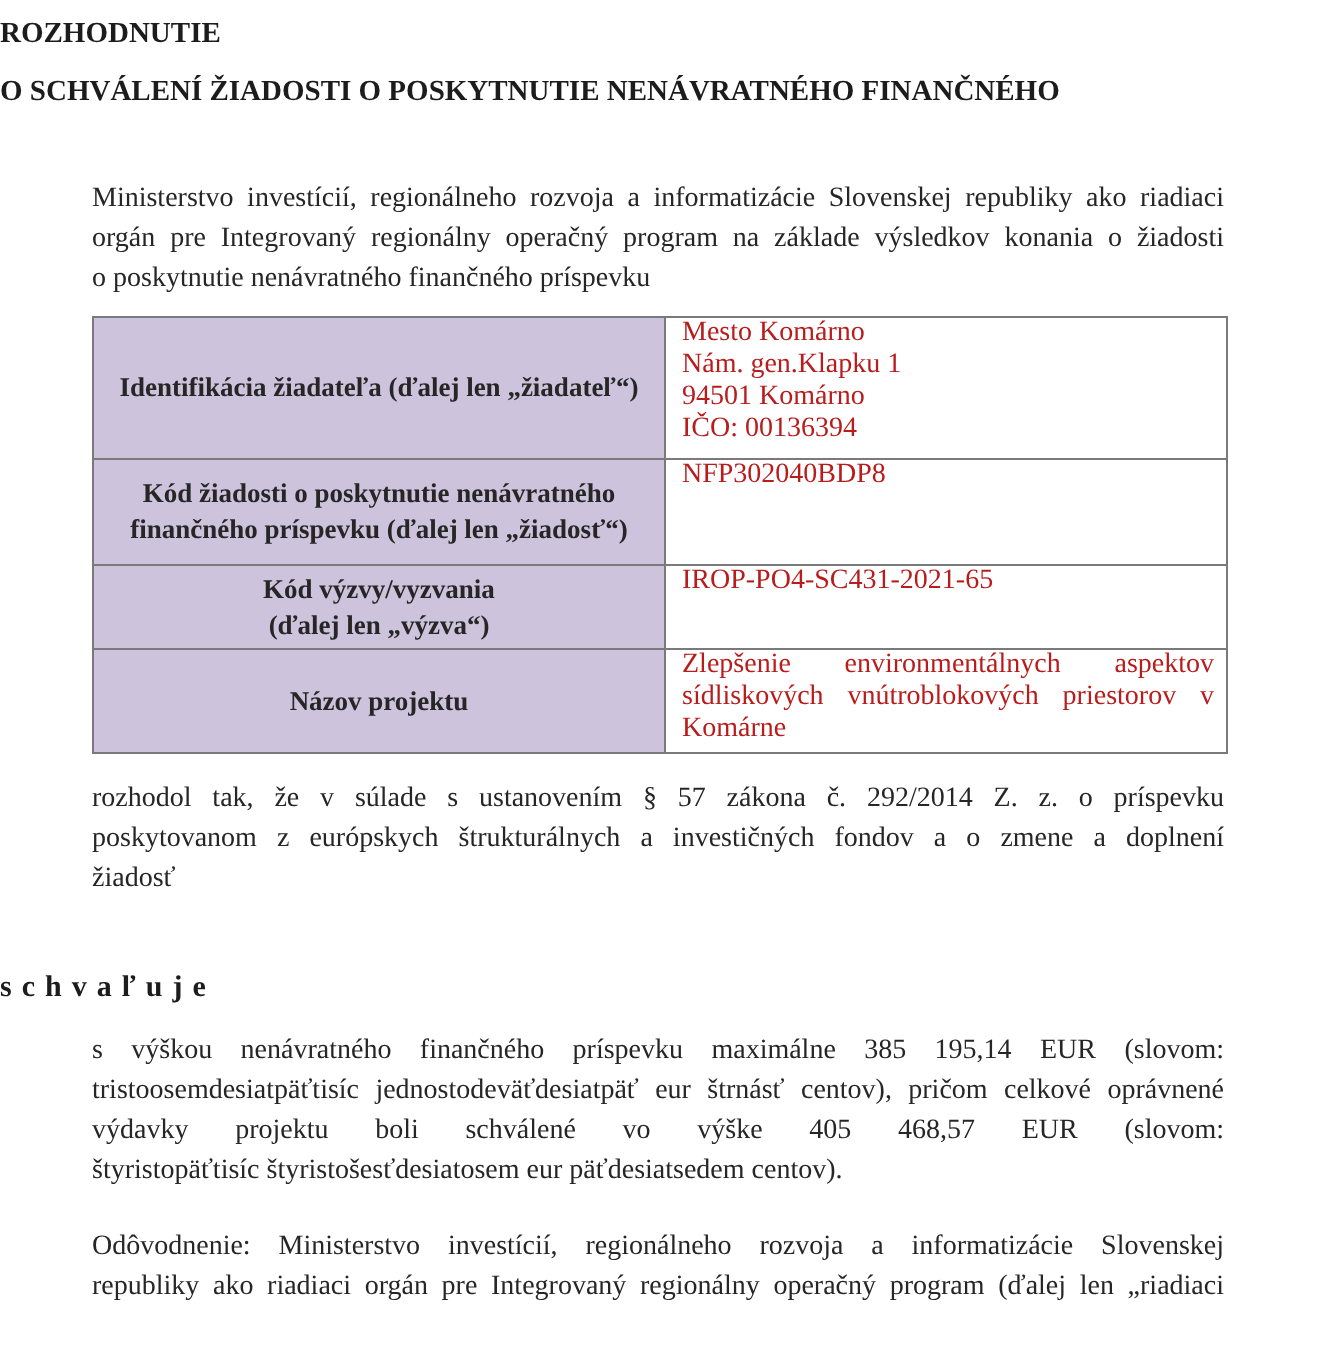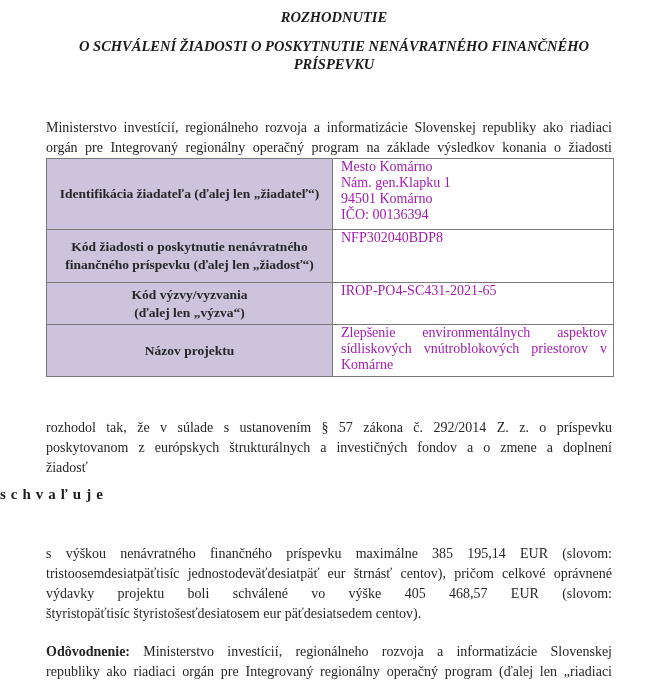--- a/index.html
+++ b/index.html
@@ -17,39 +17,36 @@
   }
   .page {
     position: absolute;
     left: 0; top: 0;
     width: 668px;
     height: 682px;
   }
   .title {
     position: absolute;
     left: 0; width: 668px;
-    text-align: center;
     font-weight: bold;
     font-size: 14.5px;
     line-height: 18px;
     color: #1c1c1c;
-    font-style: italic;
   }
   #title1 { top: 8px; }
   #title2 { top: 37px; }
   #title3 { top: 55px; }
 
   .para {
     position: absolute;
     left: 46px;
     width: 566px;
     font-size: 14px;
     line-height: 20px;
     color: #262626;
-    margin-top: 28px;
   }
   .line {
     display: block;
     white-space: nowrap;
   }
   .jline {
     display: block;
     text-align: justify;
     text-align-last: justify;
     white-space: normal;
@@ -79,21 +76,21 @@
     font-weight: bold;
     color: #262626;
     font-size: 13.5px;
     line-height: 18px;
   }
   td.value {
     background: #ffffff;
     padding-left: 8px !important;
     padding-right: 6px !important;
     line-height: 16px;
-    color: #a21caf;
+    color: #b91c1c;
     font-size: 14px;
   }
   tr.r1 { height: 71px; }
   tr.r2 { height: 53px; }
   tr.r3 { height: 42px; }
   tr.r4 { height: 52px; }
 
   #decision { top: 390px; }
 
   #approve {
@@ -102,30 +99,29 @@
     top: 486px;
     text-align: left;
     font-weight: bold;
     font-size: 15px;
     letter-spacing: 5px;
     color: #1c1c1c;
   }
 
   #amount { top: 516px; }
   #reasoning { top: 614px; }
-  .bold { font-weight: bold; }
+  .bold { font-weight: normal; }
 </style>
 </head>
 <body>
 
 <div class="page">
 
   <div id="title1" class="title">ROZHODNUTIE</div>
   <div id="title2" class="title">O SCHVÁLENÍ ŽIADOSTI O POSKYTNUTIE NENÁVRATNÉHO FINANČNÉHO</div>
-  <div id="title3" class="title">PRÍSPEVKU</div>
 
   <div id="intro" class="para">
     <span class="jline">Ministerstvo investícií, regionálneho rozvoja a informatizácie Slovenskej republiky ako riadiaci</span>
     <span class="jline">orgán pre Integrovaný regionálny operačný program na základe výsledkov konania o  žiadosti</span>
     <span class="line">o poskytnutie nenávratného finančného príspevku</span>
   </div>
 
   <table class="info">
     <tbody>
         <tr class="r1">

